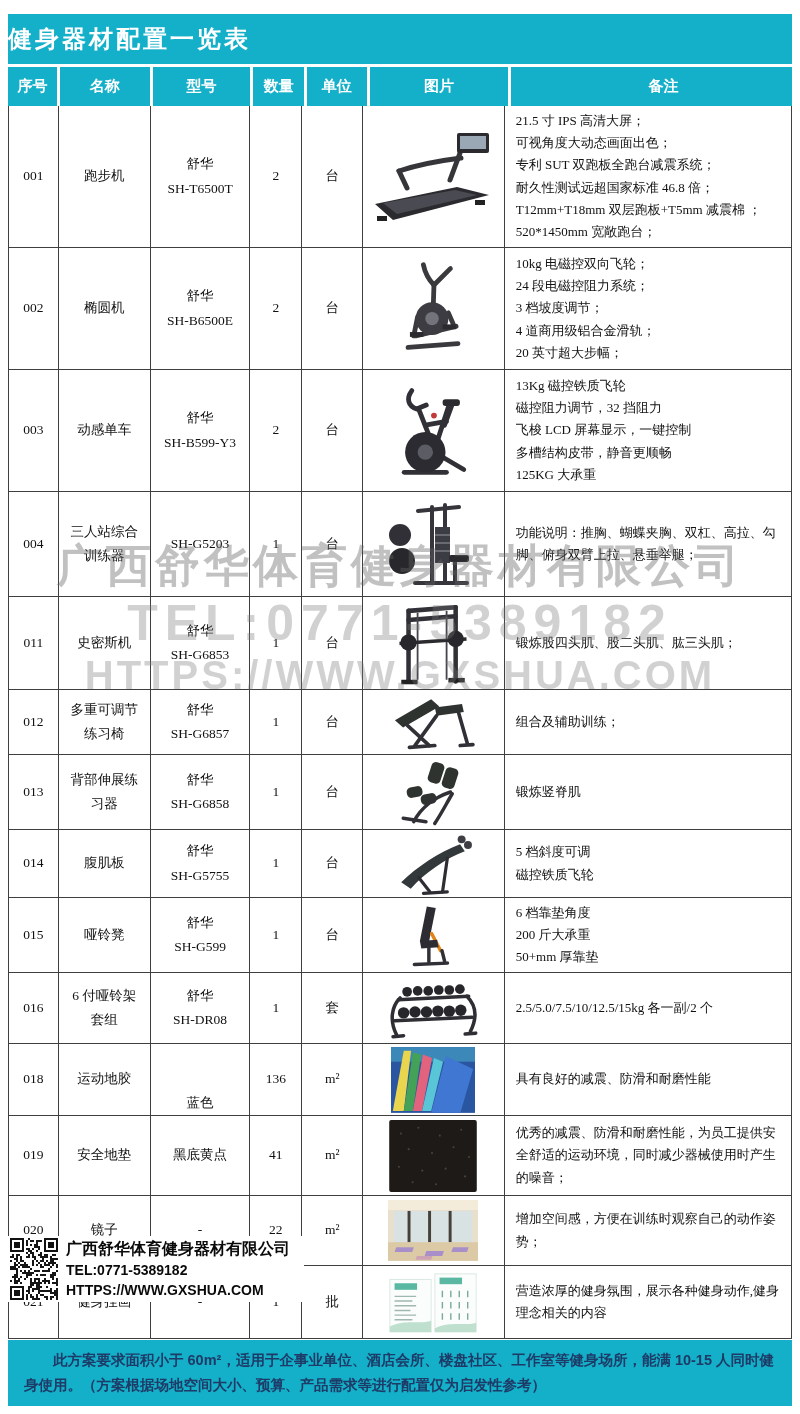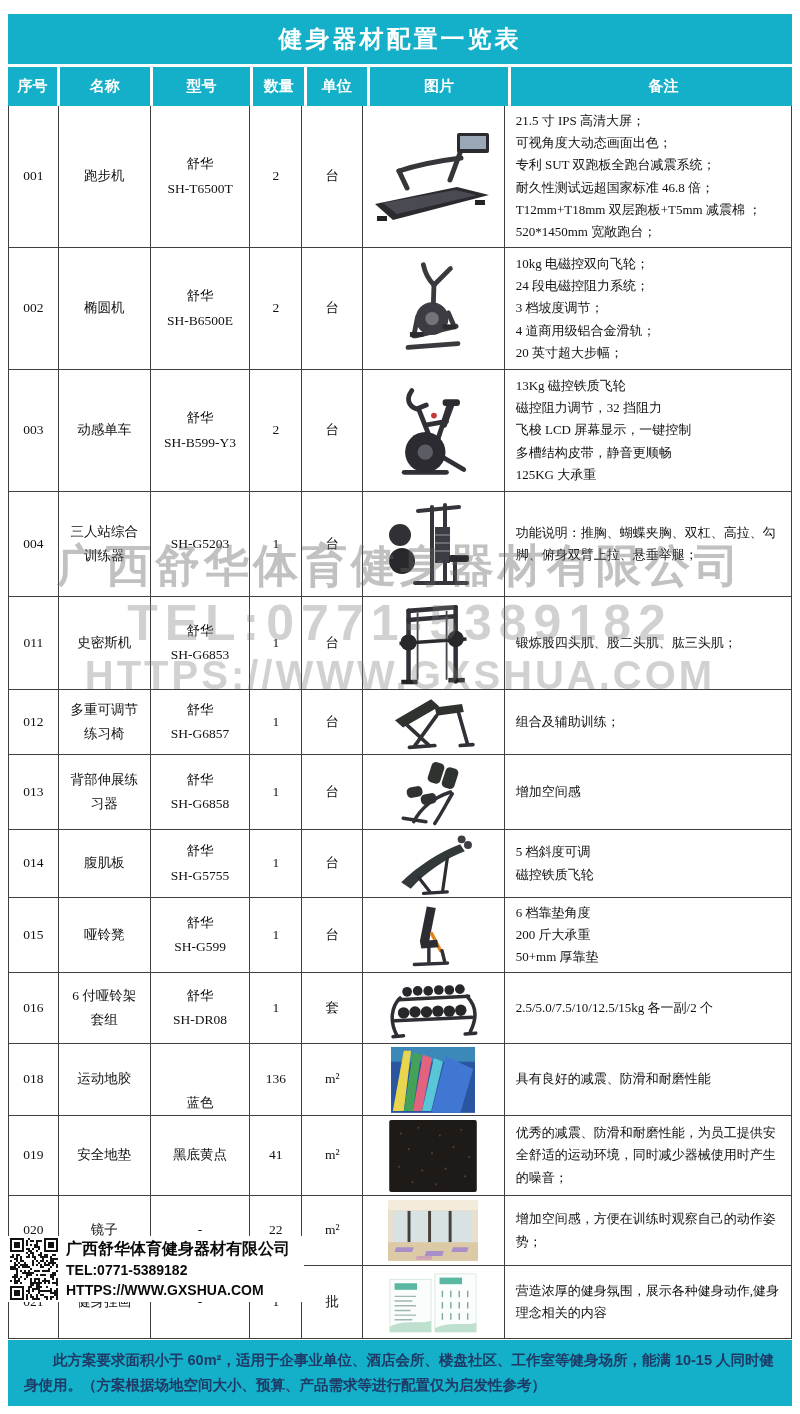--- a/index.html
+++ b/index.html
@@ -1,20 +1,20 @@
 <!DOCTYPE html>
 <html style="--teal: #14AFC8; --grid: #3F3F3F;"><head>
 <meta charset="utf-8">
 <style>
   :root { --teal:#14AFC8; --grid:#3f3f3f; }
   html,body { margin:0; padding:0; background:#fff; }
   .page { position:relative; width:800px; height:1414px; background:#ffffff; overflow:hidden;
           font-family:"Liberation Serif","DejaVu Serif",serif; color:#111; }
   .title-bar { position:absolute; left:8px; top:14px; width:784px; height:50px; background:var(--teal);
-               color:#fff; display:flex; align-items:center; justify-content:center;
+               color:#fff; display:flex; align-items:center; 
                font-family:"Liberation Sans","DejaVu Sans",sans-serif; font-weight:bold; font-size:24px; letter-spacing:3px; }
   .header-row { position:absolute; left:8px; top:67px; width:784px; height:39px; display:flex; }
   .hcell { background:var(--teal); color:#fff; display:flex; align-items:center; justify-content:center;
            font-family:"Liberation Sans","DejaVu Sans",sans-serif; font-weight:bold; font-size:15px;
            box-sizing:border-box; }
   .hcell + .hcell { border-left:3px solid #fff; }
   .tbody { position:absolute; left:8px; top:106px; width:784px; box-sizing:border-box;
            border-left:1px solid var(--grid); border-right:1px solid var(--grid); border-bottom:1px solid var(--grid); }
   .trow { display:flex; border-bottom:1px solid var(--grid); box-sizing:border-box; background:#fff; }
   .trow:last-child { border-bottom:none; }
@@ -263,21 +263,21 @@
             <rect x="12" y="34" width="18" height="12" rx="5" fill="#2e332f" transform="rotate(-12 21 40)"></rect>
             <rect x="28" y="42" width="18" height="12" rx="5" fill="#2e332f" transform="rotate(-12 37 48)"></rect>
             <g fill="none" stroke="#303036" stroke-width="4" stroke-linecap="round">
               <path d="M20 74 C28 58 44 46 62 40"></path>
               <path d="M8 70 L34 74"></path>
               <path d="M44 76 C52 64 58 52 64 42"></path>
             </g>
           </svg>
         </div>
         <div class="tcell c-remarks" style="width: 287px;">
-          <div>增加空间感</div>
+          <div>锻炼竖脊肌</div>
         </div>
       </div>
       <div class="trow" style="height: 68px;">
         <div class="tcell c-id" style="width: 50px;">014</div>
         <div class="tcell c-name" style="width: 92px;">腹肌板</div>
         <div class="tcell c-model" style="width: 100px;">
           <div>舒华</div>
           <div>SH-G5755</div>
         </div>
         <div class="tcell c-qty" style="width: 52px;">1</div>

